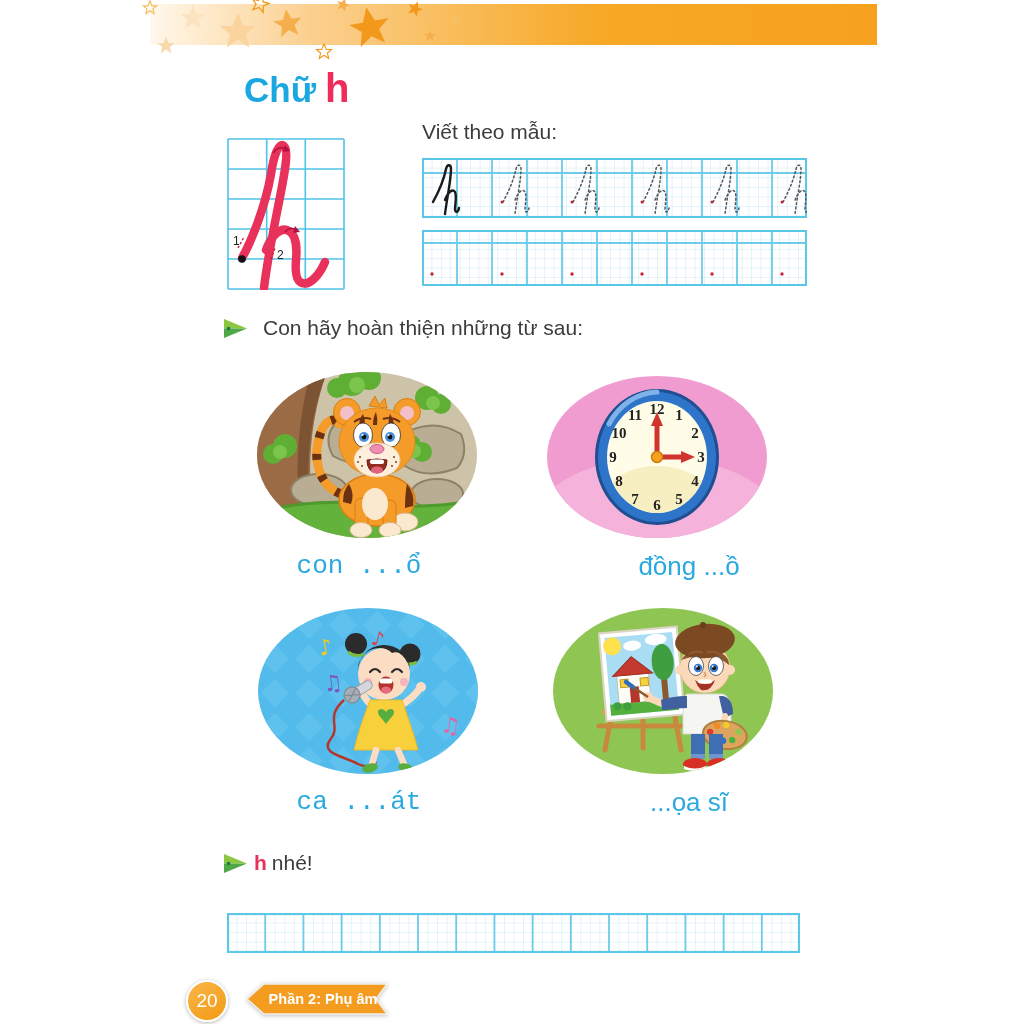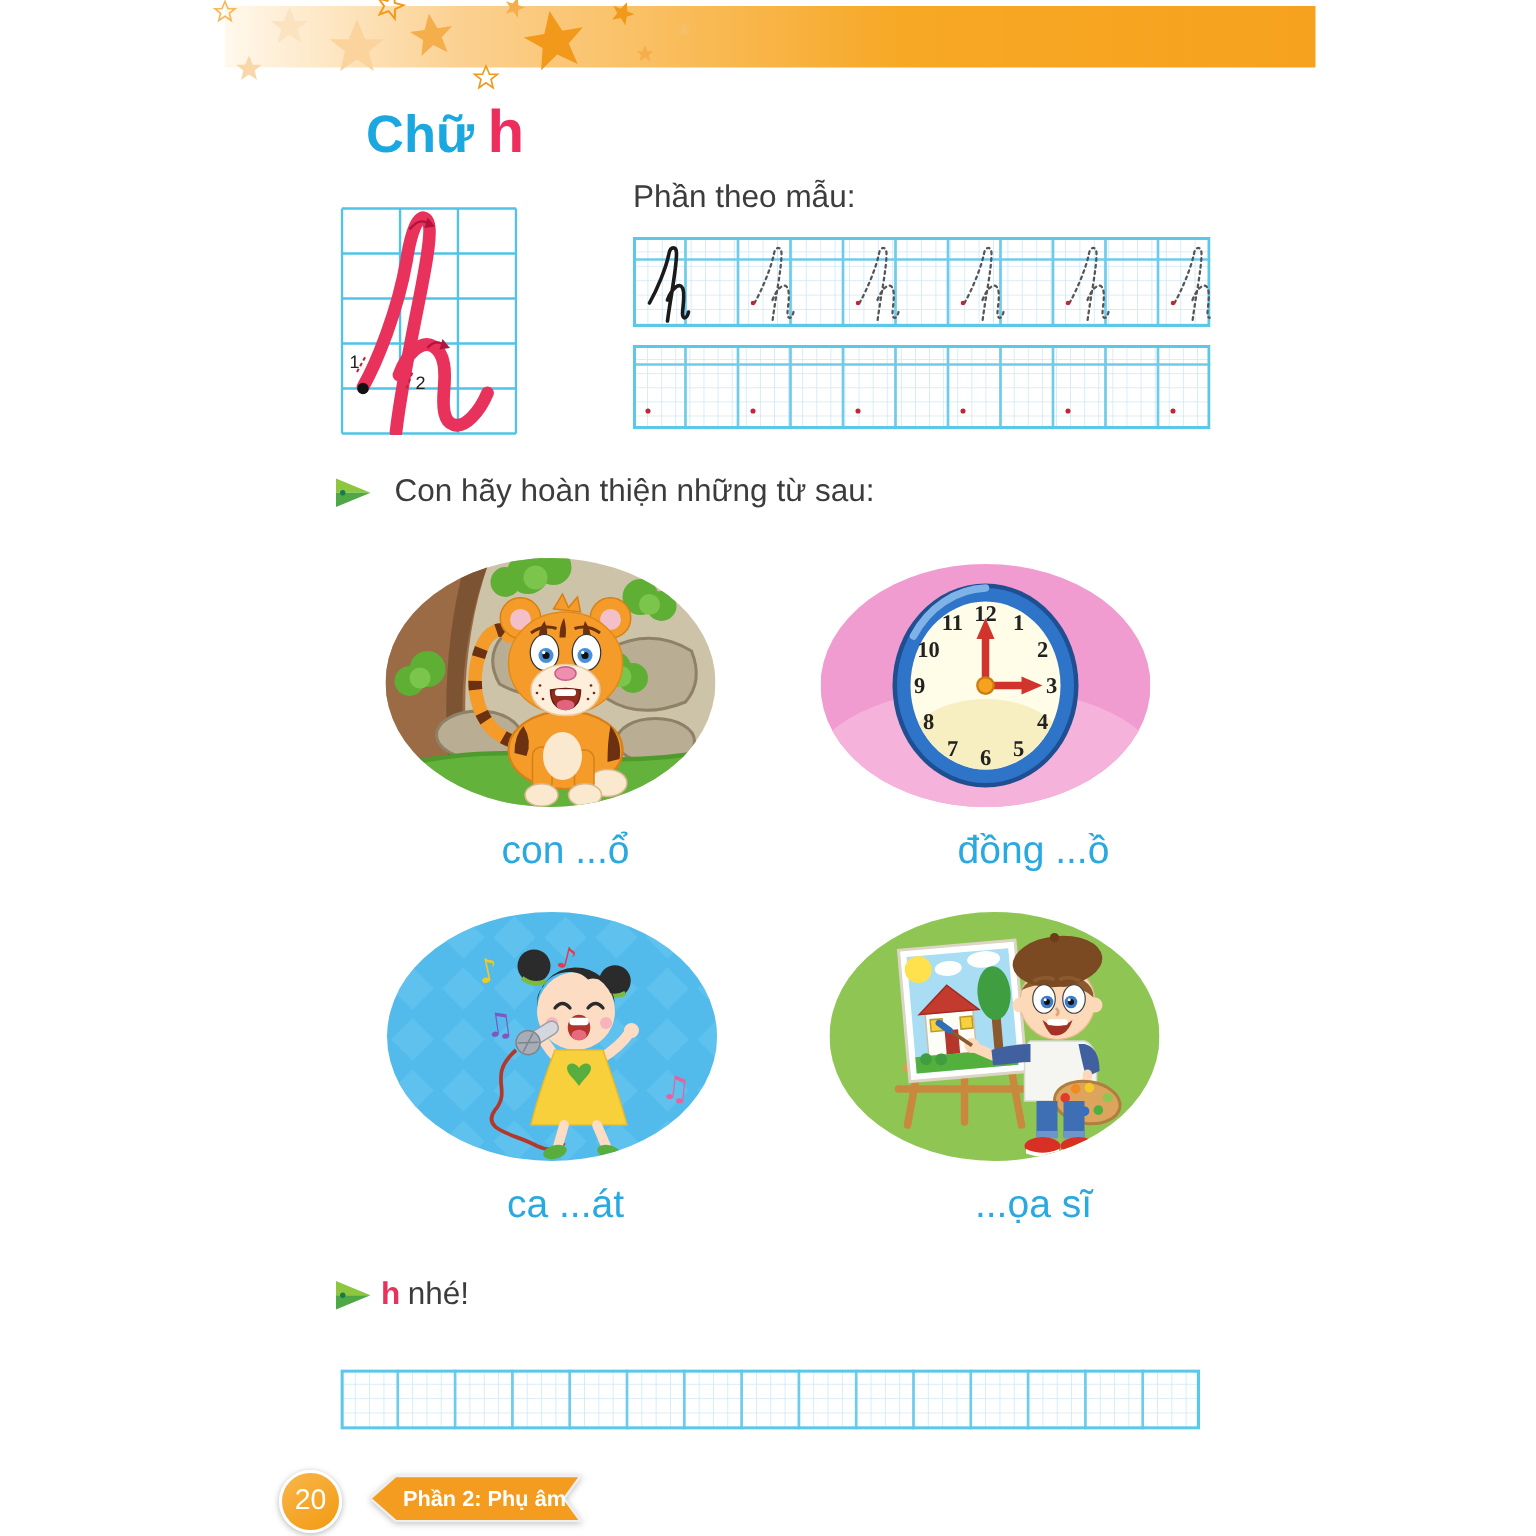--- a/index.html
+++ b/index.html
@@ -20,21 +20,21 @@
   .sec2{left:222px;top:851px;}
   .section .txt{margin-left:14px;}
   .red-letter{color:#E8315B;font-weight:bold;margin:0 5px;}
   .oval{position:absolute;width:220px;height:166px;}
   .ov-tiger{left:257px;top:372px;}
   .ov-clock{left:547px;top:374px;}
   .ov-girl{left:258px;top:608px;}
   .ov-painter{left:553px;top:608px;}
   .caption{position:absolute;width:220px;text-align:center;color:#29A9E0;font-size:26px;}
   .cap1{top:551px;} .cap2{top:787px;}
-  .capL{left:267px;} .capR{left:579px;}
+  .capL{left:249px;font-family:Liberation Mono, monospace;} .capR{left:579px;}
   .bottom-grid{position:absolute;left:227px;top:913px;}
   .page-num{position:absolute;left:186px;top:980px;width:38px;height:38px;border-radius:50%;
         background:linear-gradient(145deg,#F9B64A,#F29A12);border:2px solid #fff;
         box-shadow:0 1px 4px rgba(0,0,0,.3);color:#fff;font-size:19px;font-weight:normal;
         display:flex;align-items:center;justify-content:center;}
   .ribbon{position:absolute;left:247px;top:983px;filter:drop-shadow(0 1px 2px rgba(0,0,0,.25));}
 </style>
 </head>
 <body>
 
@@ -77,21 +77,21 @@
     <polygon points="58,7 63,13 56,14" fill="#B3123E"></polygon>
     <path d="M58 94 Q 64 87 70 93" fill="none" stroke="#B3123E" stroke-width="1.6"></path>
     <polygon points="68,88 73,94 66,95" fill="#B3123E"></polygon>
     <path d="M11 110 L17 99" stroke="#C2253A" stroke-width="1.4" stroke-dasharray="2.4 2"></path>
     <path d="M44 121 L48 110" stroke="#C2253A" stroke-width="1.4" stroke-dasharray="2.4 2"></path>
     <circle cx="15" cy="121" r="3.8" fill="#111"></circle>
     <text x="6" y="107" font-size="12" fill="#222">1</text>
     <text x="50" y="121" font-size="12" fill="#222">2</text>
   </svg>
 
-  <div class="write-label">Phần theo mẫu:</div>
+  <div class="write-label">Viết theo mẫu:</div>
 
   <svg class="row1" width="385" height="60" viewBox="0 0 385 60">
     <defs>
       <pattern id="fg1" width="9.6" height="9.6" patternUnits="userSpaceOnUse">
         <path d="M9.6 0 H0 V9.6" fill="none" stroke="#CBE7F5" stroke-width="1"></path>
       </pattern>
       <path id="hsolid" d="M3 40 C 8 31 14 17 16 7 C 17 2 21 2 21 7 C 21 18 17 36 15 52 M15 38 C 18 30 23 26 25 30 C 27 34 25 43 25 47 C 25 51 28 51 29 46" fill="none" stroke-linecap="round"></path>
     </defs>
     <rect x="0" y="0" width="385" height="60" fill="url(#fg1)"></rect>
     <g stroke="#6FCBEA" stroke-width="1.8">

